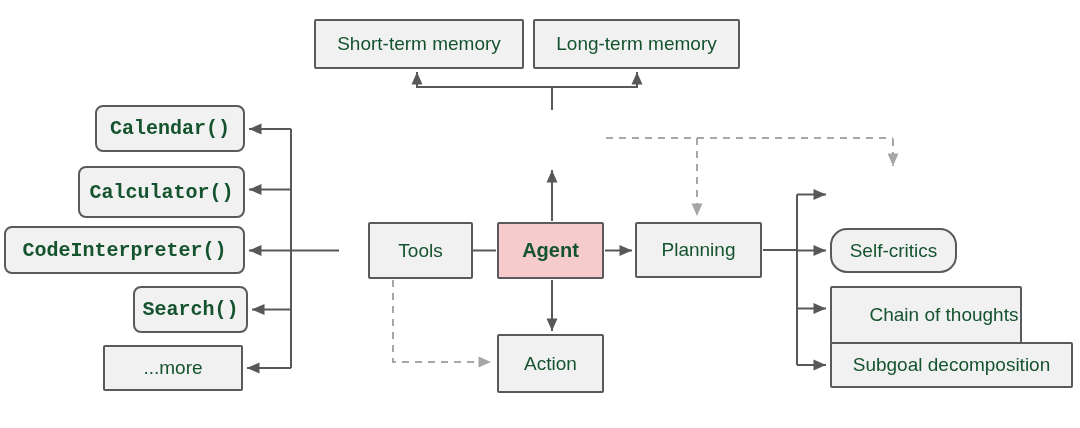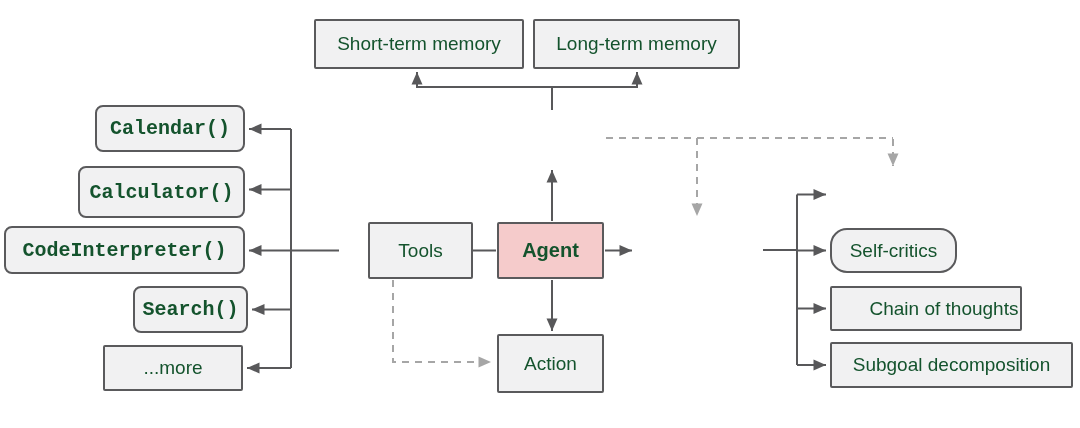--- a/index.html
+++ b/index.html
@@ -94,20 +94,21 @@
 
 
   <div class="node mono" style="left:95px;  top:105px; width:150px; height:47px;">Calendar()</div>
   <div class="node mono" style="left:78px;  top:166px; width:167px; height:52px;">Calculator()</div>
   <div class="node mono" style="left:4px;   top:226px; width:241px; height:48px;">CodeInterpreter()</div>
   <div class="node mono" style="left:133px; top:286px; width:115px; height:47px;">Search()</div>
   <div class="node" style="left:103px; top:345px; width:140px; height:46px;">...more</div>
 
   <div class="node" style="left:340px; top:222px; width:105px; height:57px;margin-left:28px;">Tools</div>
   <div class="node agent" style="left:497px; top:222px; width:107px; height:57px;text-align:right;">Agent</div>
+  <div class="node" style="left:635px; top:222px; width:127px; height:56px;">Planning</div>
 
   <div class="node" style="left:497px; top:334px; width:107px; height:59px;">Action</div>
 
   <div class="node" style="left:830px; top:228px; width:127px; height:45px;border-radius:17px;">Self-critics</div>
-  <div class="node" style="left:830px; top:286px; width:192px; height:45px;padding-left:36px;">Chain of thoughts</div>
+  <div class="node" style="left:830px; top:286px; width:192px; height:58px;padding-left:36px;">Chain of thoughts</div>
   <div class="node" style="left:830px; top:342px; width:243px; height:46px;">Subgoal decomposition</div>
 
 </div>
 
 </body></html>

